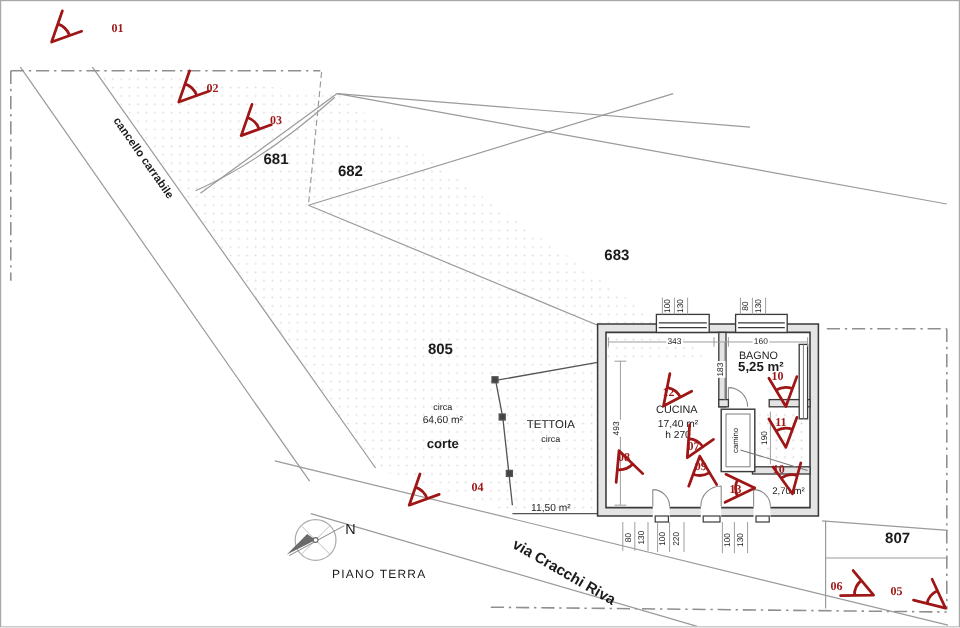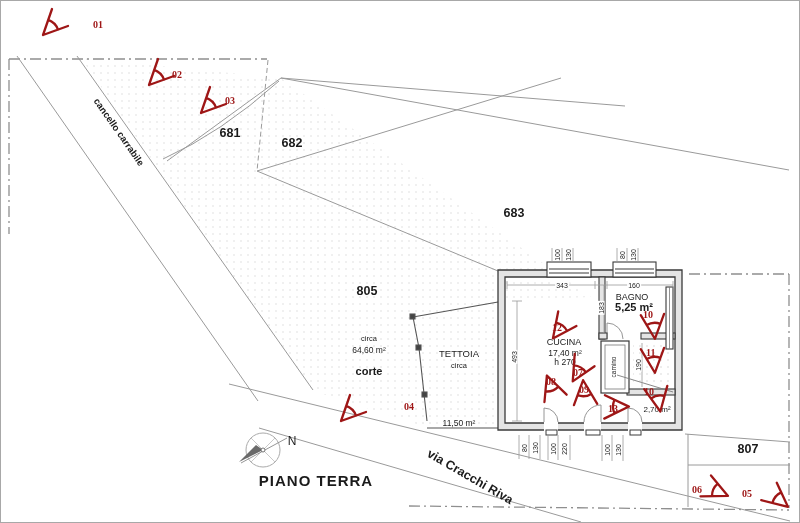--- a/index.html
+++ b/index.html
@@ -157,21 +157,21 @@
       <div class="lbl" style="left: 458px; top: 353px; font-size: 9.5px; transform: translate(-50%, -50%);">TETTOIA</div>
       <div class="lbl" style="left: 458px; top: 365px; font-size: 7.5px; transform: translate(-50%, -50%);">circa</div>
       <div class="lbl" style="left: 458px; top: 378px; font-size: 8.5px; transform: translate(-50%, -50%); margin-top: 44px;">11,50 m²</div>
       <div class="lbl" style="left: 563px; top: 341px; font-size: 9px; transform: translate(-50%, -50%);">CUCINA</div>
       <div class="lbl" style="left: 564px; top: 352px; font-size: 8.5px; transform: translate(-50%, -50%);">17,40 m²</div>
       <div class="lbl" style="left: 564px; top: 361px; font-size: 8.5px; transform: translate(-50%, -50%);">h 270</div>
       <div class="lbl bg" style="left: 631px; top: 296px; font-size: 9px; transform: translate(-50%, -50%);">BAGNO</div>
       <div class="lbl bg" style="left: 633px; top: 306px; font-size: 11px; transform: translate(-50%, -50%); font-weight: bold;">5,25 m²</div>
       <div class="lbl" style="left: 613px; top: 366px; font-size: 6.5px; transform: translate(-50%, -50%) rotate(-90deg);">camino</div>
       <div class="lbl bg" style="left: 656px; top: 409px; font-size: 8px; transform: translate(-50%, -50%);">2,70 m²</div>
-      <div class="lbl" style="left: 315px; top: 479px; font-size: 15px; font-weight: bold; letter-spacing: 1px; transform: translate(-50%, -50%);">PIANO TERRA</div>
+      <div class="lbl" style="left: 315px; top: 479px; font-size: 10px; font-weight: normal; letter-spacing: 1px; transform: translate(-50%, -50%);">PIANO TERRA</div>
       <div class="lbl" style="left: 469px; top: 476px; font-size: 12.5px; font-weight: bold; transform: translate(-50%, -50%) rotate(30deg);">via Cracchi Riva</div>
       <div class="lbl" style="left: 118px; top: 131px; font-size: 9.5px; font-weight: bold; transform: translate(-50%, -50%) rotate(55deg);">cancello carrabile</div>
       <div class="lbl" style="left: 291px; top: 440px; font-size: 12px; transform: translate(-50%, -50%);">N</div>
       <div class="lbl" style="left: 556px; top: 254px; font-size: 7px; transform: translate(-50%, -50%) rotate(-90deg);">100</div>
       <div class="lbl" style="left: 567px; top: 254px; font-size: 7px; transform: translate(-50%, -50%) rotate(-90deg);">130</div>
       <div class="lbl" style="left: 621px; top: 254px; font-size: 7px; transform: translate(-50%, -50%) rotate(-90deg);">80</div>
       <div class="lbl" style="left: 632px; top: 254px; font-size: 7px; transform: translate(-50%, -50%) rotate(-90deg);">130</div>
       <div class="lbl bg" style="left: 561px; top: 284px; font-size: 7px; transform: translate(-50%, -50%);">343</div>
       <div class="lbl bg" style="left: 633px; top: 284px; font-size: 7px; transform: translate(-50%, -50%);">160</div>
       <div class="lbl bg" style="left: 600px; top: 307px; font-size: 7px; transform: translate(-50%, -50%) rotate(-90deg);">183</div>
@@ -200,41 +200,41 @@
       <div class="marker" style="left: 196px; top: 84px;">
         <svg width="30" height="30" viewBox="0 0 30 30" style="transform:rotate(0deg)">
           <path d="M4,28 L13,2 M4,28 L29,19 M9.2,12.9 A16,16 0 0 1 19,22.6" fill="none" stroke="#9e1616" stroke-width="2.3" stroke-linecap="round"></path>
         </svg>
         <span class="num" style="left: 28px; top: 11px; color: rgb(158, 22, 22);">03</span>
       </div>
       <div class="marker" style="left: 336px; top: 392px;">
         <svg width="30" height="30" viewBox="0 0 30 30" style="transform:rotate(0deg)">
           <path d="M4,28 L13,2 M4,28 L29,19 M9.2,12.9 A16,16 0 0 1 19,22.6" fill="none" stroke="#9e1616" stroke-width="2.3" stroke-linecap="round"></path>
         </svg>
-        <span class="num" style="left: 32px; top: 9px; color: rgb(158, 22, 22); padding-left: 35px;">04</span>
+        <span class="num" style="left: 21px; top: 9px; color: rgb(158, 22, 22); padding-left: 35px;">04</span>
       </div>
       <div class="marker" style="left: 758px; top: 481px; text-align: center;">
         <svg width="30" height="30" viewBox="0 0 30 30" style="transform:rotate(-95deg)">
           <path d="M4,28 L13,2 M4,28 L29,19 M9.2,12.9 A16,16 0 0 1 19,22.6" fill="none" stroke="#9e1616" stroke-width="2.3" stroke-linecap="round"></path>
         </svg>
         <span class="num" style="left: -17px; top: 7px; color: rgb(158, 22, 22);">05</span>
       </div>
       <div class="marker" style="left: 696px; top: 474px;">
         <svg width="30" height="30" viewBox="0 0 30 30" style="transform:rotate(-110deg)">
           <path d="M4,28 L13,2 M4,28 L29,19 M9.2,12.9 A16,16 0 0 1 19,22.6" fill="none" stroke="#9e1616" stroke-width="2.3" stroke-linecap="round"></path>
         </svg>
         <span class="num" style="left: -5px; top: 10px; color: rgb(158, 22, 22);">06</span>
       </div>
       <div class="marker" style="left: 564px; top: 350px;">
         <svg width="30" height="30" viewBox="0 0 30 30" style="transform:rotate(-15deg)">
           <path d="M4,28 L13,2 M4,28 L29,19 M9.2,12.9 A16,16 0 0 1 19,22.6" fill="none" stroke="#9e1616" stroke-width="2.3" stroke-linecap="round"></path>
         </svg>
         <span class="num" style="left: 8px; top: 17px; color: rgb(158, 22, 22);">07</span>
       </div>
-      <div class="marker" style="left: 538px; top: 375px; text-decoration: underline;">
+      <div class="marker" style="left: 507px; top: 375px; text-decoration: underline;">
         <svg width="30" height="30" viewBox="0 0 30 30" style="transform:rotate(115deg)">
           <path d="M4,28 L13,2 M4,28 L29,19 M9.2,12.9 A16,16 0 0 1 19,22.6" fill="none" stroke="#9e1616" stroke-width="2.3" stroke-linecap="round"></path>
         </svg>
         <span class="num" style="left: 7px; top: 1px; color: rgb(158, 22, 22);">08</span>
       </div>
       <div class="marker" style="left: 570px; top: 381px;">
         <svg width="30" height="30" viewBox="0 0 30 30" style="transform:rotate(130deg)">
           <path d="M4,28 L13,2 M4,28 L29,19 M9.2,12.9 A16,16 0 0 1 19,22.6" fill="none" stroke="#9e1616" stroke-width="2.3" stroke-linecap="round"></path>
         </svg>
         <span class="num" style="left: 8px; top: 3px; color: rgb(158, 22, 22);">09</span>

